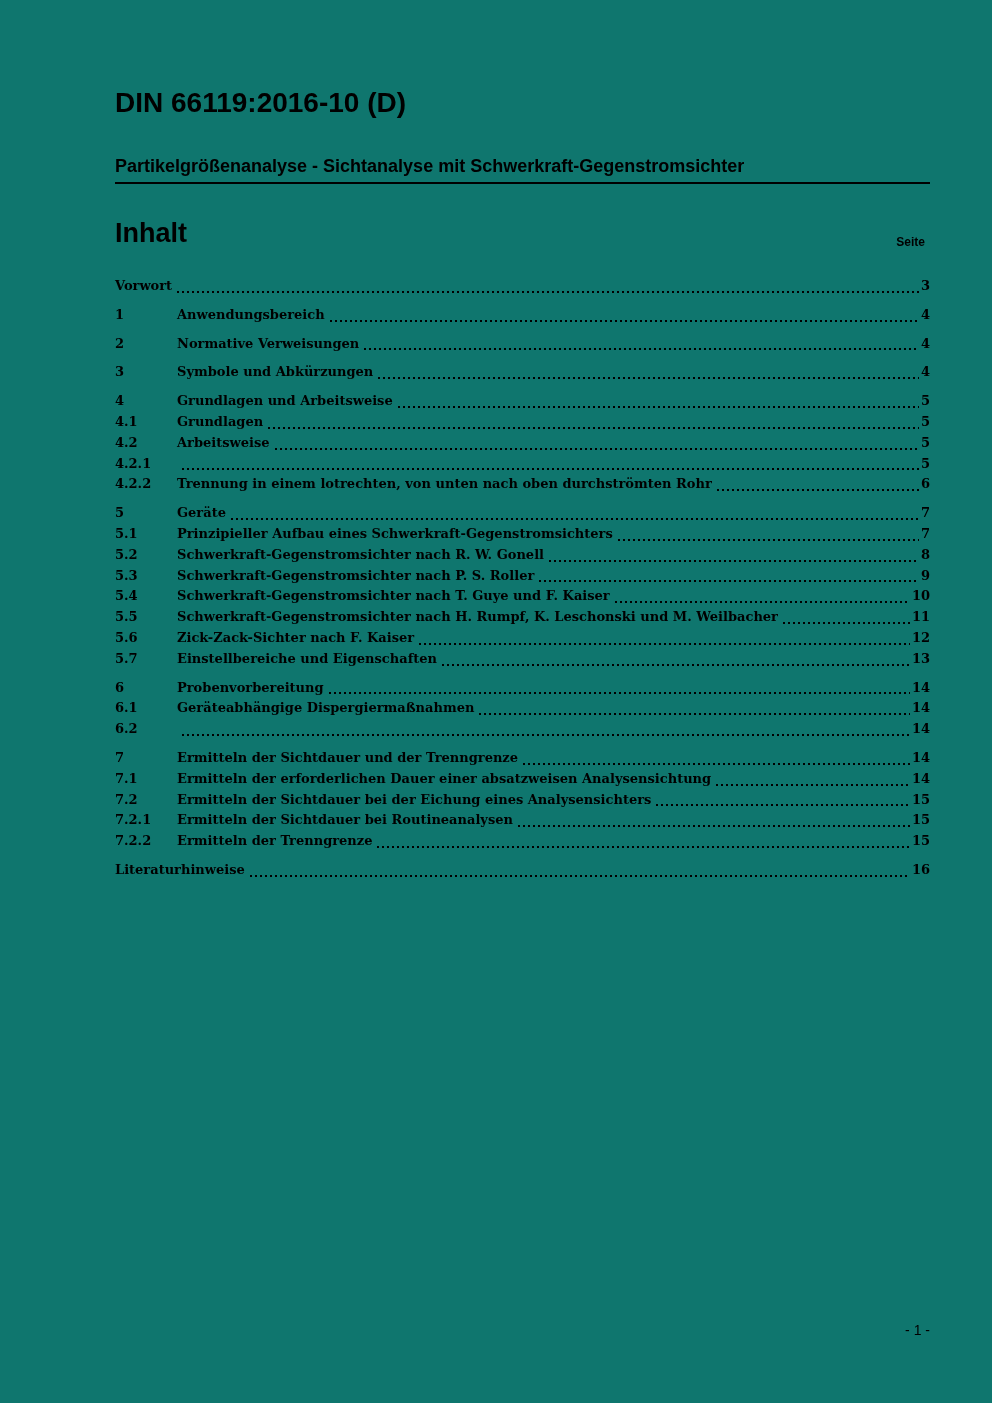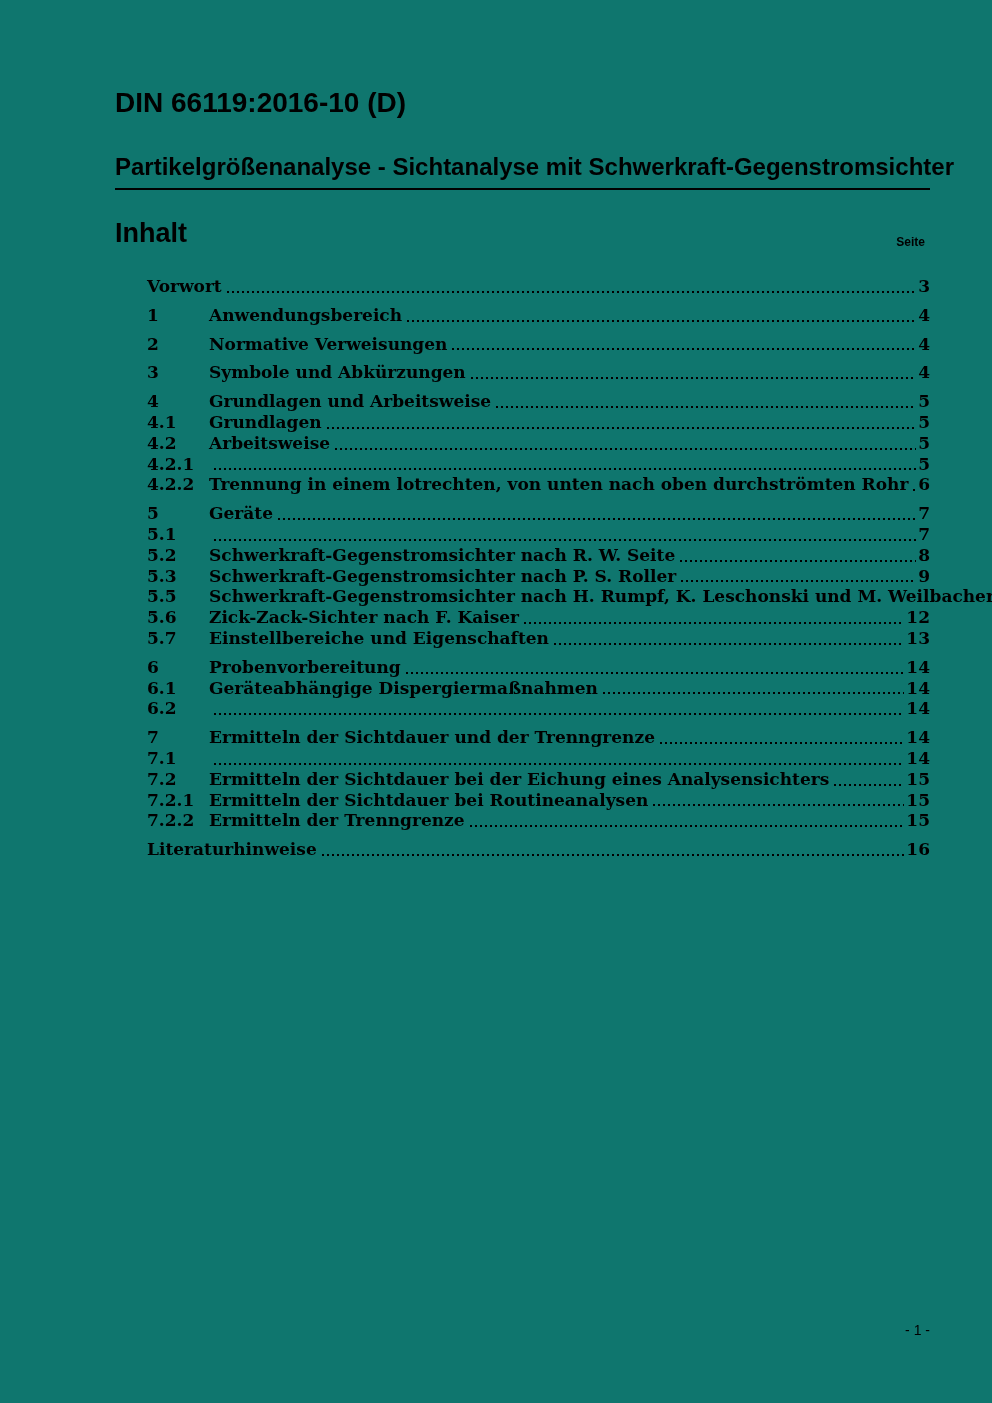--- a/index.html
+++ b/index.html
@@ -31,23 +31,23 @@
     line-height: 1.1;
     white-space: nowrap;
   }
   .doc-title {
     position: absolute;
     top: 155px;
     left: 0;
     right: 0;
     font-family: "Liberation Sans", sans-serif;
     font-weight: bold;
-    font-size: 24px;
+    font-size: 18px;
     line-height: 23px;
-    padding-bottom: 10px;
+    padding-bottom: 4px;
     border-bottom: 2px solid #000;
     white-space: nowrap;
   }
   .contents-header {
     position: absolute;
     top: 219px;
     left: 0;
     right: 0;
     display: flex;
     align-items: flex-end;
@@ -63,22 +63,21 @@
     font-size: 12px;
     padding-right: 5px;
   }
   .toc {
     position: absolute;
     top: 276px;
     left: 0;
     right: 0;
     font-family: "DejaVu Serif", "Liberation Serif", serif;
     font-weight: bold;
-    font-size: 17px;
-    margin-left: 32px;
+    font-size: 13px;
   }
   .toc-group {
     margin-top: 8px;
   }
   .toc-group:first-child {
     margin-top: 0;
   }
   .toc-row {
     display: flex;
     align-items: baseline;
@@ -193,36 +192,43 @@
         </div>
         <div class="toc-group">
           <div class="toc-row">
             <span class="toc-num">5</span>
             <span class="toc-title">Geräte</span>
             <span class="toc-leader"></span>
             <span class="toc-page">7</span>
           </div>
           <div class="toc-row">
             <span class="toc-num">5.1</span>
+            <span class="toc-title">Prinzipieller Aufbau eines Schwerkraft-Gegenstromsichters</span>
             <span class="toc-leader"></span>
             <span class="toc-page">7</span>
           </div>
           <div class="toc-row">
             <span class="toc-num">5.2</span>
-            <span class="toc-title">Schwerkraft-Gegenstromsichter nach R. W. Seite</span>
+            <span class="toc-title">Schwerkraft-Gegenstromsichter nach R. W. Gonell</span>
             <span class="toc-leader"></span>
             <span class="toc-page">8</span>
           </div>
           <div class="toc-row">
             <span class="toc-num">5.3</span>
             <span class="toc-title">Schwerkraft-Gegenstromsichter nach P. S. Roller</span>
             <span class="toc-leader"></span>
             <span class="toc-page">9</span>
           </div>
           <div class="toc-row">
+            <span class="toc-num">5.4</span>
+            <span class="toc-title">Schwerkraft-Gegenstromsichter nach T. Guye und F. Kaiser</span>
+            <span class="toc-leader"></span>
+            <span class="toc-page">10</span>
+          </div>
+          <div class="toc-row">
             <span class="toc-num">5.5</span>
             <span class="toc-title">Schwerkraft-Gegenstromsichter nach H. Rumpf, K. Leschonski und M. Weilbacher</span>
             <span class="toc-leader"></span>
             <span class="toc-page">11</span>
           </div>
           <div class="toc-row">
             <span class="toc-num">5.6</span>
             <span class="toc-title">Zick-Zack-Sichter nach F. Kaiser</span>
             <span class="toc-leader"></span>
             <span class="toc-page">12</span>
@@ -255,20 +261,21 @@
         </div>
         <div class="toc-group">
           <div class="toc-row">
             <span class="toc-num">7</span>
             <span class="toc-title">Ermitteln der Sichtdauer und der Trenngrenze</span>
             <span class="toc-leader"></span>
             <span class="toc-page">14</span>
           </div>
           <div class="toc-row">
             <span class="toc-num">7.1</span>
+            <span class="toc-title">Ermitteln der erforderlichen Dauer einer absatzweisen Analysensichtung</span>
             <span class="toc-leader"></span>
             <span class="toc-page">14</span>
           </div>
           <div class="toc-row">
             <span class="toc-num">7.2</span>
             <span class="toc-title">Ermitteln der Sichtdauer bei der Eichung eines Analysensichters</span>
             <span class="toc-leader"></span>
             <span class="toc-page">15</span>
           </div>
           <div class="toc-row">

